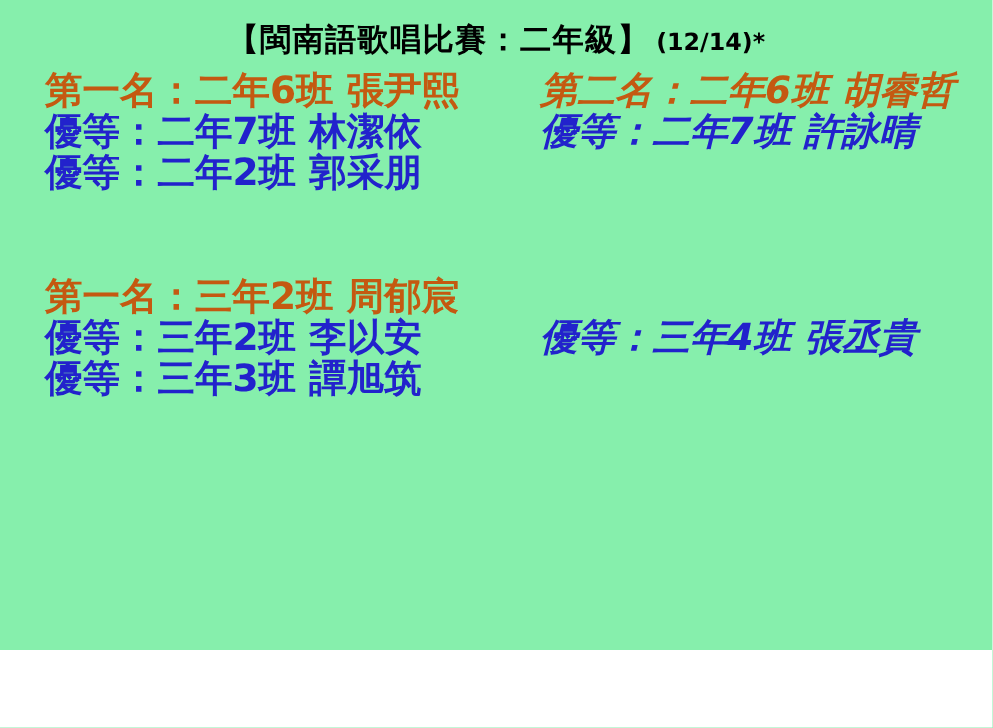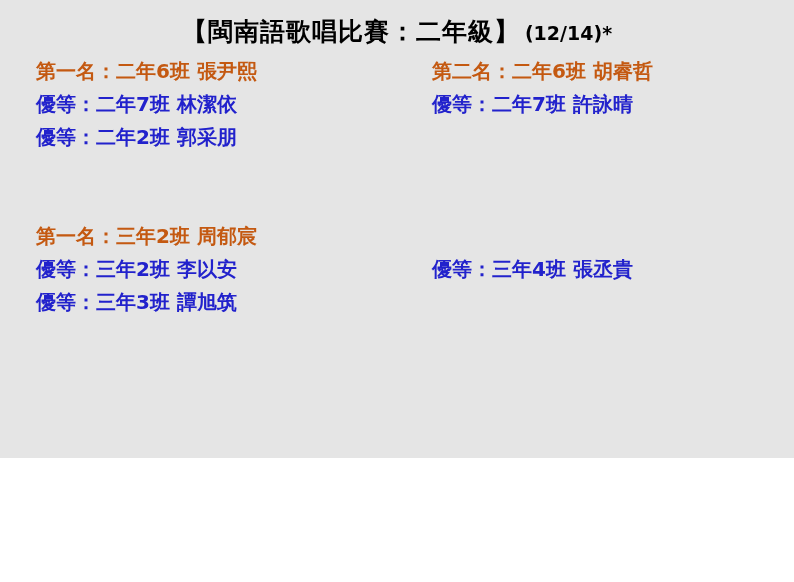--- a/index.html
+++ b/index.html
@@ -3,22 +3,22 @@
 <meta charset="utf-8">
 <style>
   html, body {
     margin: 0;
     padding: 0;
     background: #ffffff;
   }
   .page {
     position: relative;
     width: 794px;
-    height: 458px;
-    background: #e5e5e5;
+    height: 520px;
+    background: #86efac;
     font-family: "DejaVu Sans", sans-serif;
     box-sizing: border-box;
     padding-top: 12px;
     overflow: hidden;
   }
   .section-title {
     margin: 0;
     text-align: center;
     font-size: 25px;
     font-weight: 700;
@@ -31,31 +31,32 @@
     letter-spacing: 0;
     margin-left: 5px;
   }
   .rows {
     margin-top: 2px;
   }
   .row {
     display: flex;
     padding-left: 36px;
     line-height: 33px;
-    font-size: 20px;
+    font-size: 30px;
   }
   .cell {
     white-space: nowrap;
   }
   .cell.left {
     width: 396px;
     flex: 0 0 396px;
   }
   .cell.right {
     flex: 1 1 auto;
+    font-style: italic;
   }
   .winner {
     color: var(--winner-color, #C45911);
     font-weight: 700;
   }
   .honor {
     color: var(--honor-color, #2222CC);
     font-weight: 600;
   }
   .section-gap {

